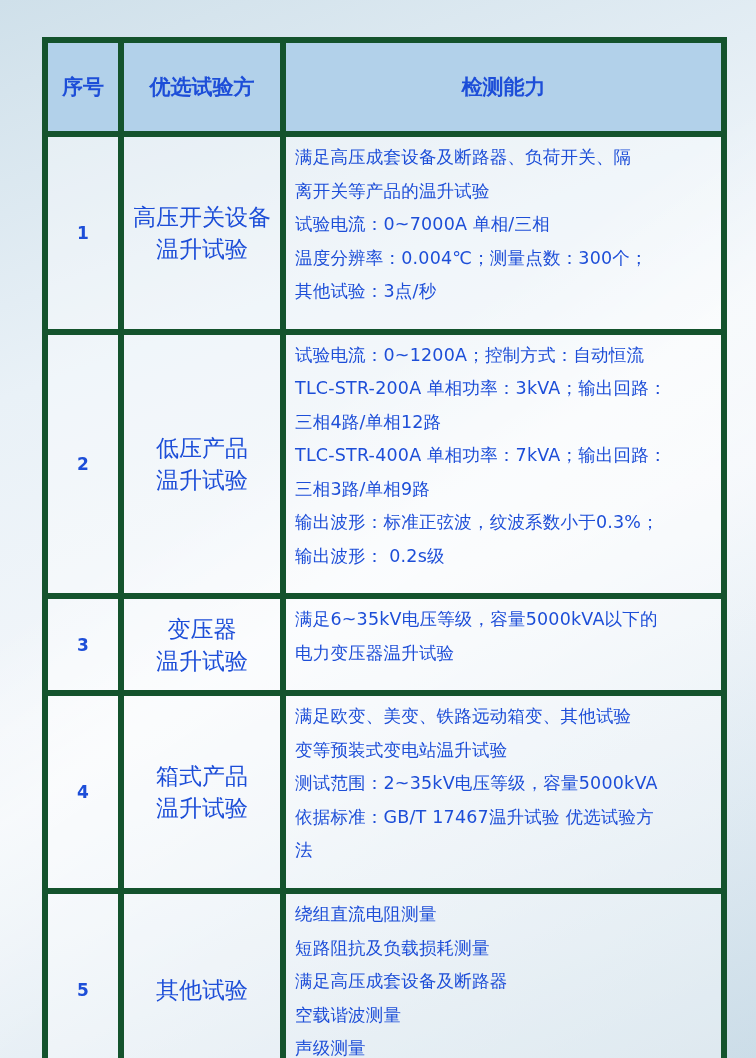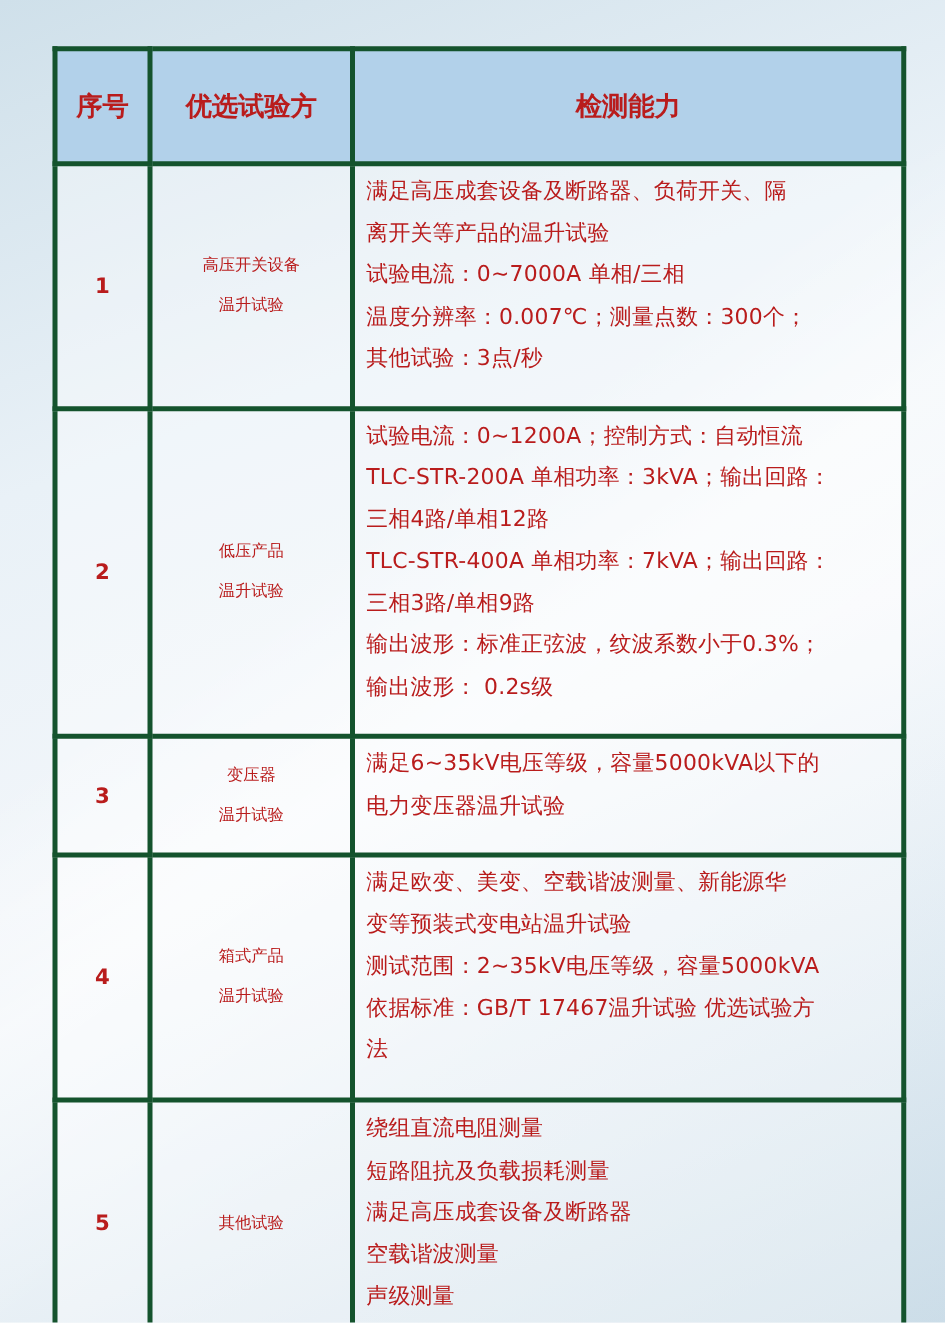--- a/index.html
+++ b/index.html
@@ -10,27 +10,27 @@
   }
   .sheen {
     position:absolute; left:0; top:0; width:756px; height:1058px;
     background: linear-gradient(145deg, rgba(255,255,255,0) 0%, rgba(255,255,255,0) 40%, rgba(255,255,255,0.55) 52%, rgba(255,255,255,0.2) 70%, rgba(200,220,232,0.3) 100%);
     pointer-events:none;
   }
   table {
     position:absolute; left:42px; top:37px; width:679px;
     border-collapse:collapse; table-layout:fixed;
   }
-  td, th { border:4px solid #14532d; color:#b91c1c; }
+  td, th { border:6px solid #14532d; color:#1d4ed8; }
   th {
     background:#b2d1ea; height:86px; font-size:21px; font-weight:bold; text-align:center;
   }
   td { background: rgba(255,255,255,0.35); }
   td.num { text-align:center; font-weight:bold; font-size:17px; }
-  td.item { text-align:center; font-size:13px; line-height:32px; }
+  td.item { text-align:center; font-size:23px; line-height:32px; }
   td.cap { font-size:17.5px; line-height:33.5px; padding:4px 6px 20px 9px; vertical-align:middle; letter-spacing:0.2px; }
   .line { display:block; white-space:nowrap; }
 </style>
 </head>
 <body>
 <div class="sheen"></div>
 
 <table>
   <colgroup>
       <col style="width:76px">
@@ -48,21 +48,21 @@
     <tr style="height:175px">
       <td class="num">1</td>
       <td class="item">
         <span class="line">高压开关设备</span>
         <span class="line">温升试验</span>
       </td>
       <td class="cap">
         <span class="line">满足高压成套设备及断路器、负荷开关、隔</span>
         <span class="line">离开关等产品的温升试验</span>
         <span class="line">试验电流：0~7000A 单相/三相</span>
-        <span class="line">温度分辨率：0.007℃；测量点数：300个；</span>
+        <span class="line">温度分辨率：0.004℃；测量点数：300个；</span>
         <span class="line">其他试验：3点/秒</span>
       </td>
     </tr>
     <tr style="height:244px">
       <td class="num">2</td>
       <td class="item">
         <span class="line">低压产品</span>
         <span class="line">温升试验</span>
       </td>
       <td class="cap">
@@ -86,21 +86,21 @@
         <span class="line">电力变压器温升试验</span>
       </td>
     </tr>
     <tr style="height:175px">
       <td class="num">4</td>
       <td class="item">
         <span class="line">箱式产品</span>
         <span class="line">温升试验</span>
       </td>
       <td class="cap">
-        <span class="line">满足欧变、美变、空载谐波测量、新能源华</span>
+        <span class="line">满足欧变、美变、铁路远动箱变、其他试验</span>
         <span class="line">变等预装式变电站温升试验</span>
         <span class="line">测试范围：2~35kV电压等级，容量5000kVA</span>
         <span class="line">依据标准：GB/T 17467温升试验 优选试验方</span>
         <span class="line">法</span>
       </td>
     </tr>
     <tr style="height:199px">
       <td class="num">5</td>
       <td class="item">
         <span class="line">其他试验</span>

